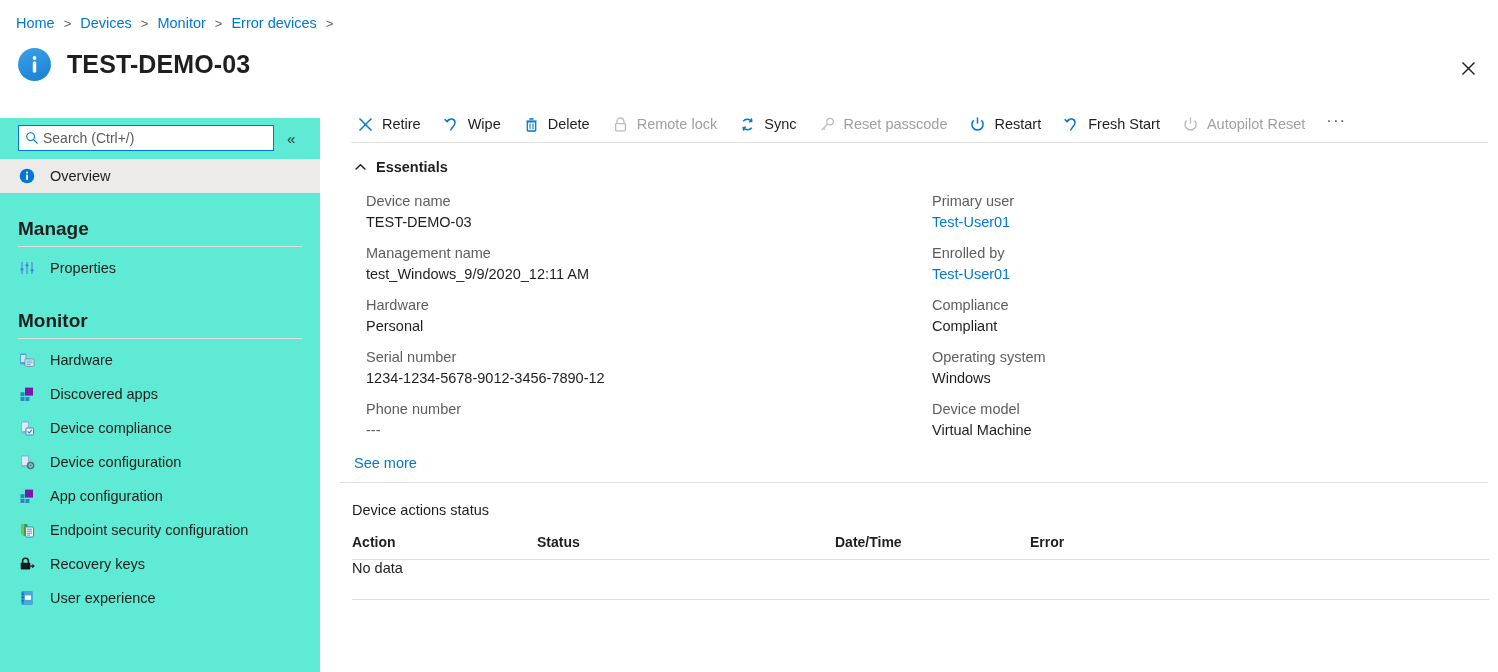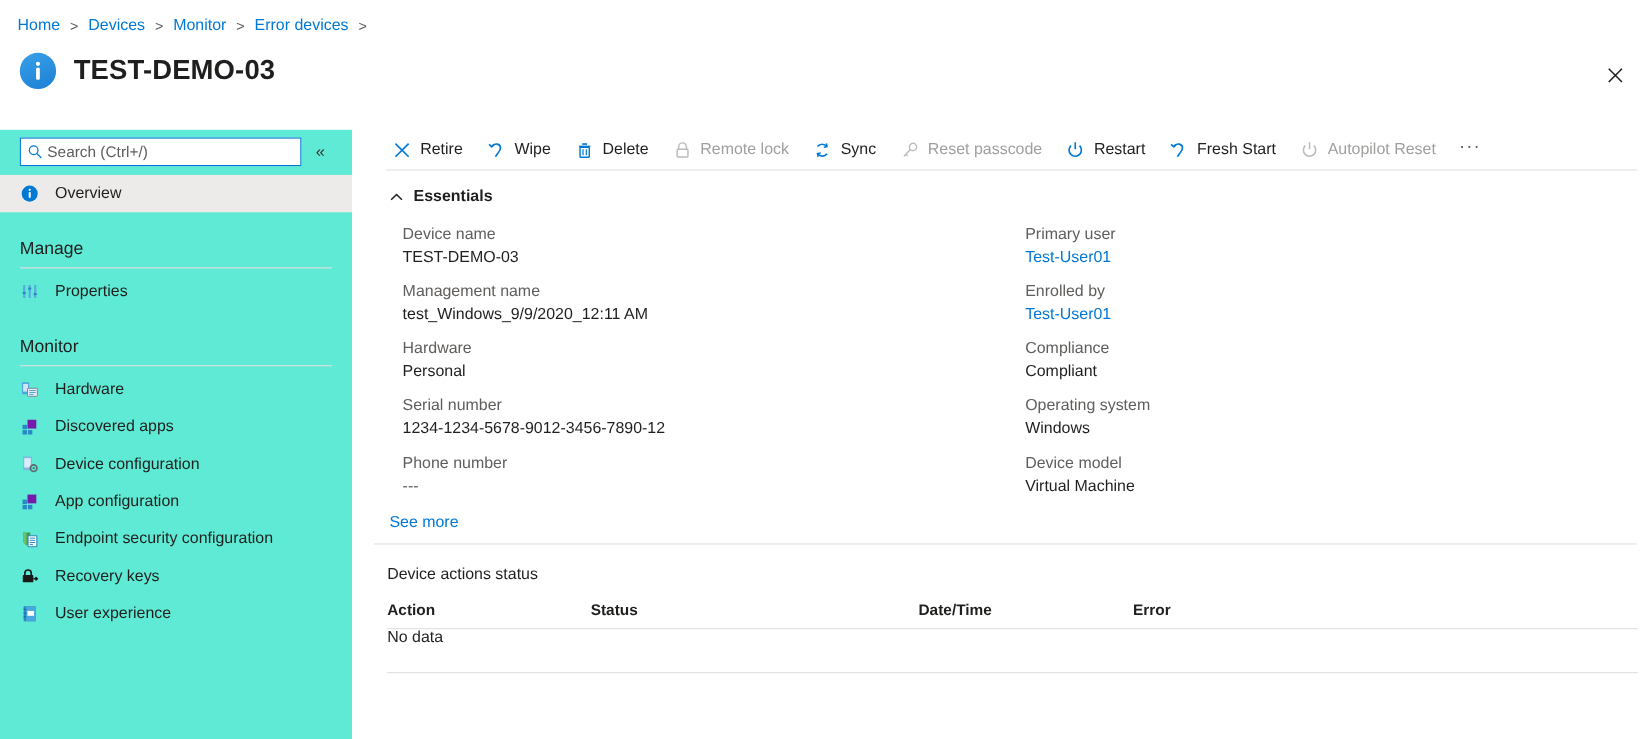--- a/index.html
+++ b/index.html
@@ -89,31 +89,31 @@
   }
   .nav-item.selected { background: #edebe9; }
   .nav-item .ico {
     width: 18px; height: 18px; flex: 0 0 auto;
     display: flex; align-items: center; justify-content: center;
   }
   .nav-item .lbl { margin-left: 14px; white-space: nowrap; }
 
   .nav-group-title {
     padding: 0 0 0 18px;
-    font-size: 16px; font-weight: 400; color: #201f1e;
+    font-size: 19px; font-weight: 700; color: #201f1e;
     line-height: 1;
   }
   .nav-divider {
     height: 1px; background: #e1dfdd;
     margin: 8px 18px 4px 18px;
   }
 
   
   #main {
-    position: absolute; left: 338px; top: 118px;
+    position: absolute; left: 338px; top: 106px;
     width: 1160px; height: 554px;
   }
 
   
   #command-bar {
     display: flex; align-items: center;
     height: 36px; padding-left: 13px;
   }
   .cmd {
     display: flex; align-items: center;
@@ -296,20 +296,31 @@
       <svg width="16" height="16" viewBox="0 0 16 16">
         <rect x="6" y="1.6" width="8" height="8" fill="#7719aa"></rect>
         <rect x="1.5" y="6.2" width="4" height="4" fill="#2b88c8"></rect>
         <rect x="1.5" y="11" width="4" height="4" fill="#2b88c8"></rect>
         <rect x="6.4" y="11" width="4" height="4" fill="#2b88c8"></rect>
       </svg>
     </span>
     <span class="lbl">Discovered apps</span>
   </div>
 
+  <div class="nav-item">
+    <span class="ico">
+      <svg width="16" height="16" viewBox="0 0 16 16">
+        <rect x="2" y="1" width="8" height="12.5" rx="1" fill="#7fb9dd"></rect>
+        <rect x="3" y="2.5" width="6" height="8.5" fill="#d9ecf7"></rect>
+        <rect x="7" y="8" width="7.5" height="7" rx=".6" fill="#fff" stroke="#2b88c8" stroke-width="1"></rect>
+        <path d="M8.6 11.4 L10.2 13 L13 9.9" fill="none" stroke="#2b88c8" stroke-width="1.3"></path>
+      </svg>
+    </span>
+    <span class="lbl">Device compliance</span>
+  </div>
 
   <div class="nav-item">
     <span class="ico">
       <svg width="16" height="16" viewBox="0 0 16 16">
         <rect x="2" y="1" width="8" height="12.5" rx="1" fill="#7fb9dd"></rect>
         <rect x="3" y="2.5" width="6" height="8.5" fill="#d9ecf7"></rect>
         <circle cx="11.6" cy="11.6" r="3" fill="none" stroke="#5c6a72" stroke-width="1.5"></circle>
         <circle cx="11.6" cy="11.6" r="1" fill="#5c6a72"></circle>
       </svg>
     </span>

